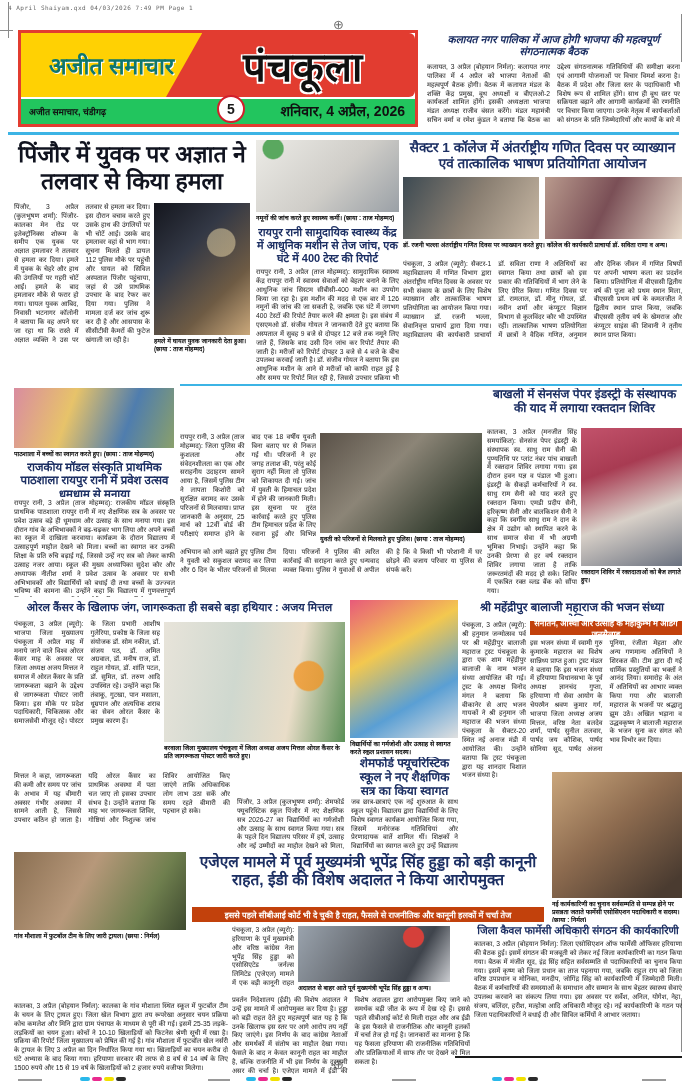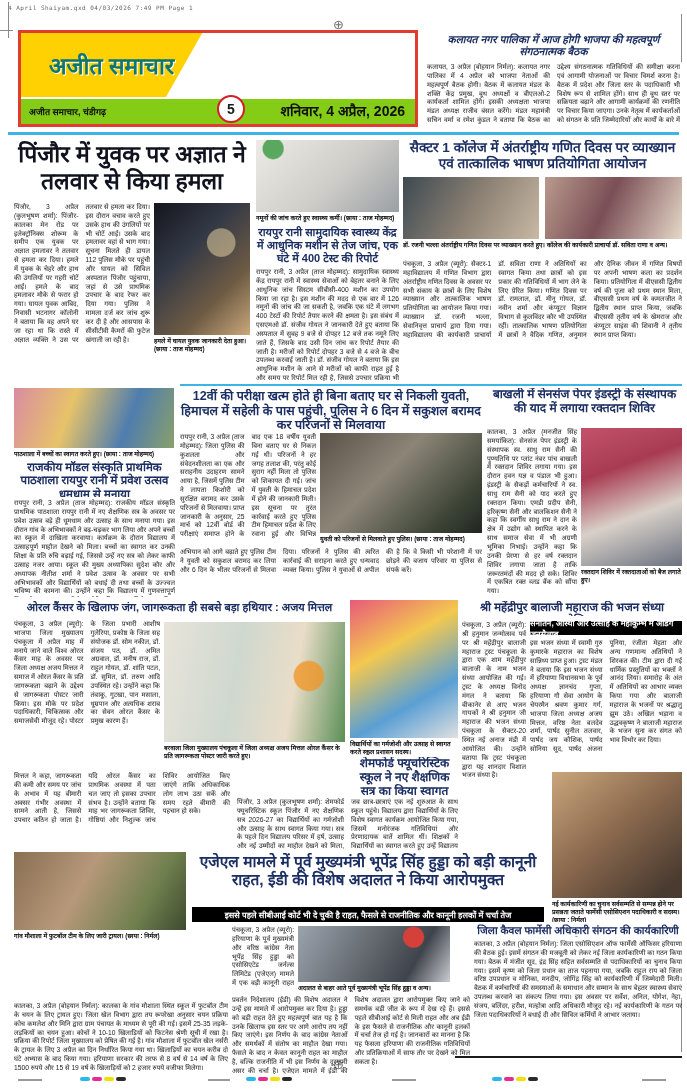--- a/index.html
+++ b/index.html
@@ -11,33 +11,33 @@
   .reg{font-size:13px;color:#6f6f6f;line-height:1;}
   
   .mh-box{border:3px solid #e23c30;background:#fff;}
   .mh-yellow{position:absolute;left:0;top:0;width:46%;height:64px;background:#ffd103;
              clip-path:polygon(0 0,100% 0,80% 100%,0 100%);z-index:2;display:flex;align-items:center;justify-content:center;}
   .mh-red{position:absolute;left:28%;right:0;top:0;height:64px;background:#e23c30;border-radius:6px;
           display:flex;align-items:center;justify-content:center;z-index:1;}
   .brand{color:#0f766e;font-weight:bold;font-size:23px;text-shadow:1px 1px 0 #fff;}
   .edition{color:#101010;font-weight:bold;font-size:40px;letter-spacing:1px;padding-left:60px;
            text-shadow:-1.5px -1.5px 0 #fff,1.5px -1.5px 0 #fff,-1.5px 1.5px 0 #fff,1.5px 1.5px 0 #fff;}
-  .mh-strip{position:absolute;left:0;right:0;bottom:0;height:25px;background:#84cc16;z-index:3;text-decoration:underline;}
+  .mh-strip{position:absolute;left:0;right:0;bottom:0;height:25px;background:#22c55e;z-index:3;text-decoration:underline;}
   .publisher{position:absolute;left:8px;bottom:6px;font-weight:bold;font-size:9px;color:#111;}
   .dateline{position:absolute;right:10px;bottom:4px;font-weight:bold;font-size:14px;color:#111;}
   .pagenum{position:absolute;left:196px;bottom:1px;width:24px;height:24px;border:2px solid #d21f2b;border-radius:50%;
            background:#fff;display:flex;align-items:center;justify-content:center;font-weight:bold;font-size:14px;z-index:4;}
   
   .hl{font-weight:bold;color:#1c2f63;text-align:center;line-height:1.16;overflow:hidden;}
   .hl-dark{color:#10131f;}
   .body-txt{font-size:6.7px;line-height:1.32;text-align:justify;color:#222;overflow:hidden;}
   .cols2{column-count:2;column-gap:7px;}
   .cols3{column-count:3;column-gap:7px;}
   .cap{font-size:6.3px;font-weight:bold;color:#0d0d0d;line-height:1.25;overflow:hidden;}
-  .strip{background:#000000;color:#fff;font-weight:bold;font-size:8.2px;text-align:left;
+  .strip{background:#c2410c;color:#fff;font-weight:bold;font-size:8.2px;text-align:center;
          display:flex;align-items:center;justify-content:center;overflow:hidden;}
   .photo{overflow:hidden;}
   .bluebar{background:#3cb4e5;}
   .blackrule{background:#1a1a1a;}
   
   .ph-pinjore{background:radial-gradient(circle at 70% 30%,rgba(240,220,170,.5) 0 12%,transparent 13%),
               linear-gradient(135deg,#14161d,#333845 35%,#6e5b44 70%,#caa87b);}
   .ph-health{background:radial-gradient(circle at 12% 12%,#5aa85f 0 7%,transparent 8%),
              linear-gradient(135deg,#ecebe6,#cfcdc8 55%,#9aa0a6);}
   .ph-col1{background:linear-gradient(120deg,#3d4a52,#8a7f72 50%,#c9b9a5);}
@@ -64,20 +64,23 @@
 
   <div class="abs printline" style="left:8px;top:4px;">4 April Shaiyam.qxd  04/03/2026  7:49 PM  Page 1</div>
   <div class="abs mark" style="left:8px;top:2px;width:1px;height:36px;"></div>
   <div class="abs mark" style="left:0;top:30px;width:13px;height:1px;"></div>
   <div class="abs mark" style="left:681px;top:14px;width:1px;height:48px;"></div>
   <div class="abs mark" style="left:681px;top:1000px;width:1px;height:52px;"></div>
   <div class="abs reg" style="left:333px;top:18px;">⊕</div>
   <div class="abs reg" style="left:333px;top:1058px;">⊕</div>
 
   <div class="abs mh-box" style="left:18px;top:30px;width:394px;height:91px;">
+    <div class="mh-red">
+      <span class="edition">पंचकूला</span>
+    </div>
     <div class="mh-yellow">
       <span class="brand">अजीत समाचार</span>
     </div>
     <div class="mh-strip">
       <span class="publisher">अजीत समाचार, चंडीगढ़</span>
       <span class="dateline">शनिवार, 4 अप्रैल, 2026</span>
     </div>
     <div class="pagenum">5</div>
   </div>
 
@@ -102,21 +105,20 @@
   <div class="abs cap" style="left:403px;top:241px;width:279px;height:17px;">डॉ. रजनी भल्ला अंतर्राष्ट्रीय गणित दिवस पर व्याख्यान करते हुए। कॉलेज की कार्यकारी प्राचार्या डॉ. सविता राणा व अन्य।</div>
   <div class="abs body-txt cols3" style="left:403px;top:260px;width:279px;height:121px;">पंचकूला, 3 अप्रैल (ब्यूरो): सैक्टर-1 महाविद्यालय में गणित विभाग द्वारा अंतर्राष्ट्रीय गणित दिवस के अवसर पर सभी संकाय के छात्रों के लिए विशेष व्याख्यान और तात्कालिक भाषण प्रतियोगिता का आयोजन किया गया। व्याख्यान डॉ. रजनी भल्ला, सेवानिवृत्त प्राचार्य द्वारा दिया गया। महाविद्यालय की कार्यकारी प्राचार्या डॉ. सविता राणा ने अतिथियों का स्वागत किया तथा छात्रों को इस प्रकार की गतिविधियों में भाग लेने के लिए प्रेरित किया। गणित दिवस पर डॉ. रामलाल, डॉ. मीनू गोयल, डॉ. नवीन शर्मा और कंप्यूटर विज्ञान विभाग से कुलविंदर कौर भी उपस्थित रहीं। तात्कालिक भाषण प्रतियोगिता में छात्रों ने वैदिक गणित, अनुमान और दैनिक जीवन में गणित विषयों पर अपनी भाषण कला का प्रदर्शन किया। प्रतियोगिता में बीएससी द्वितीय वर्ष की पूजा को प्रथम स्थान मिला, बीएससी प्रथम वर्ष के कमलजीत ने द्वितीय स्थान प्राप्त किया, जबकि बीएससी तृतीय वर्ष के खेमराज और कंप्यूटर साइंस की शिवानी ने तृतीय स्थान प्राप्त किया।</div>
 
   <div class="abs bluebar" style="left:180px;top:384px;width:502px;height:2px;"></div>
 
   <div class="abs photo ph-sanskrit" style="left:14px;top:388px;width:160px;height:60px;"></div>
   <div class="abs cap" style="left:14px;top:450px;width:160px;height:9px;">पाठशाला में बच्चों का स्वागत करते हुए। (छाया : ताज मोहम्मद)</div>
   <div class="abs hl" style="left:14px;top:461px;width:161px;height:36px;font-size:11.5px;">राजकीय मॉडल संस्कृति प्राथमिक पाठशाला रायपुर रानी में प्रवेश उत्सव धूमधाम से मनाया</div>
   <div class="abs body-txt" style="left:14px;top:499px;width:161px;height:98px;">रायपुर रानी, 3 अप्रैल (ताज मोहम्मद): राजकीय मॉडल संस्कृति प्राथमिक पाठशाला रायपुर रानी में नए शैक्षणिक सत्र के अवसर पर प्रवेश उत्सव बड़े ही धूमधाम और उत्साह के साथ मनाया गया। इस दौरान गांव के अभिभावकों ने बढ़-चढ़कर भाग लिया और अपने बच्चों का स्कूल में दाखिला करवाया। कार्यक्रम के दौरान विद्यालय में उत्साहपूर्ण माहौल देखने को मिला। बच्चों का स्वागत कर उनकी शिक्षा के प्रति रुचि बढ़ाई गई, जिससे उन्हें नए सत्र को लेकर काफी उत्साह नजर आया। स्कूल की मुख्य अध्यापिका सुदेश कौर और अध्यापक नीतीश शर्मा ने प्रवेश उत्सव के अवसर पर सभी अभिभावकों और विद्यार्थियों को बधाई दी तथा बच्चों के उज्ज्वल भविष्य की कामना की। उन्होंने कहा कि विद्यालय में गुणवत्तापूर्ण शिक्षा के साथ-साथ बच्चों के सर्वांगीण विकास पर विशेष ध्यान दिया जा रहा है, ताकि उन्हें बेहतर भविष्य की ओर अग्रसर किया जा सके।</div>
 
-  <div class="abs hl" style="left:180px;top:389px;width:302px;height:40px;font-size:12.5px;">12वीं की परीक्षा खत्म होते ही बिना बताए घर से निकली युवती, हिमाचल में सहेली के पास पहुंची, पुलिस ने 6 दिन में सकुशल बरामद कर परिजनों से मिलवाया</div>
   <div class="abs body-txt cols2" style="left:180px;top:433px;width:136px;height:112px;">रायपुर रानी, 3 अप्रैल (ताज मोहम्मद): जिला पुलिस की कुशलता और संवेदनशीलता का एक और सराहनीय उदाहरण सामने आया है, जिसमें पुलिस टीम ने लापता किशोरी को सुरक्षित बरामद कर उसके परिजनों से मिलवाया। प्राप्त जानकारी के अनुसार, 25 मार्च को 12वीं बोर्ड की परीक्षाएं समाप्त होने के बाद एक 18 वर्षीय युवती बिना बताए घर से निकल गई थी। परिजनों ने हर जगह तलाश की, परंतु कोई सुराग नहीं मिला तो पुलिस को शिकायत दी गई। जांच में युवती के हिमाचल प्रदेश में होने की जानकारी मिली। इस सूचना पर तुरंत कार्रवाई करते हुए पुलिस टीम हिमाचल प्रदेश के लिए रवाना हुई और विभिन्न स्थानों पर तलाश करते हुए अंततः 2 अप्रैल को पता चला कि युवती वहां अपनी सहेली के पास पहुंची है।</div>
   <div class="abs photo ph-girl" style="left:320px;top:433px;width:162px;height:100px;"></div>
   <div class="abs cap" style="left:320px;top:535px;width:162px;height:9px;">युवती को परिजनों से मिलवाते हुए पुलिस। (छाया : ताज मोहम्मद)</div>
   <div class="abs body-txt cols3" style="left:180px;top:548px;width:302px;height:49px;">अभियान को आगे बढ़ाते हुए पुलिस टीम ने युवती को सकुशल बरामद कर लिया और 6 दिन के भीतर परिजनों से मिलवा दिया। परिजनों ने पुलिस की त्वरित कार्रवाई की सराहना करते हुए धन्यवाद व्यक्त किया। पुलिस ने युवाओं से अपील की है कि वे किसी भी परेशानी में घर छोड़ने की बजाय परिवार या पुलिस से संपर्क करें।</div>
 
   <div class="abs hl" style="left:487px;top:388px;width:195px;height:36px;font-size:12px;">बाखली में सेनसंज पेपर इंडस्ट्री के संस्थापक की याद में लगाया रक्तदान शिविर</div>
   <div class="abs body-txt" style="left:487px;top:428px;width:90px;height:169px;">कालका, 3 अप्रैल (मनजीत सिंह समयांकित): सेनसंज पेपर इंडस्ट्री के संस्थापक स्व. साधु राम सैनी की पुण्यतिथि पर प्लांट नंबर पांच बाखली में रक्तदान शिविर लगाया गया। इस दौरान हवन यज्ञ व पंडाल भी हुआ। इंडस्ट्री के सैकड़ों कर्मचारियों ने स्व. साधु राम सैनी को याद करते हुए रक्तदान किया। एमडी प्रदीप सैनी, हरिकृष्ण सैनी और बालकिशन सैनी ने कहा कि स्वर्गीय साधु राम ने दान के क्षेत्र में उद्योग को स्थापित करने के साथ समाज सेवा में भी अग्रणी भूमिका निभाई। उन्होंने कहा कि उनकी प्रेरणा से हर वर्ष रक्तदान शिविर लगाया जाता है ताकि जरूरतमंदों की मदद हो सके। शिविर में एकत्रित रक्त ब्लड बैंक को सौंपा गया।</div>
   <div class="abs photo ph-blood" style="left:581px;top:428px;width:101px;height:138px;"></div>
   <div class="abs cap" style="left:581px;top:568px;width:101px;height:26px;">रक्तदान शिविर में रक्तदाताओं को बैज लगाते हुए।</div>
 

